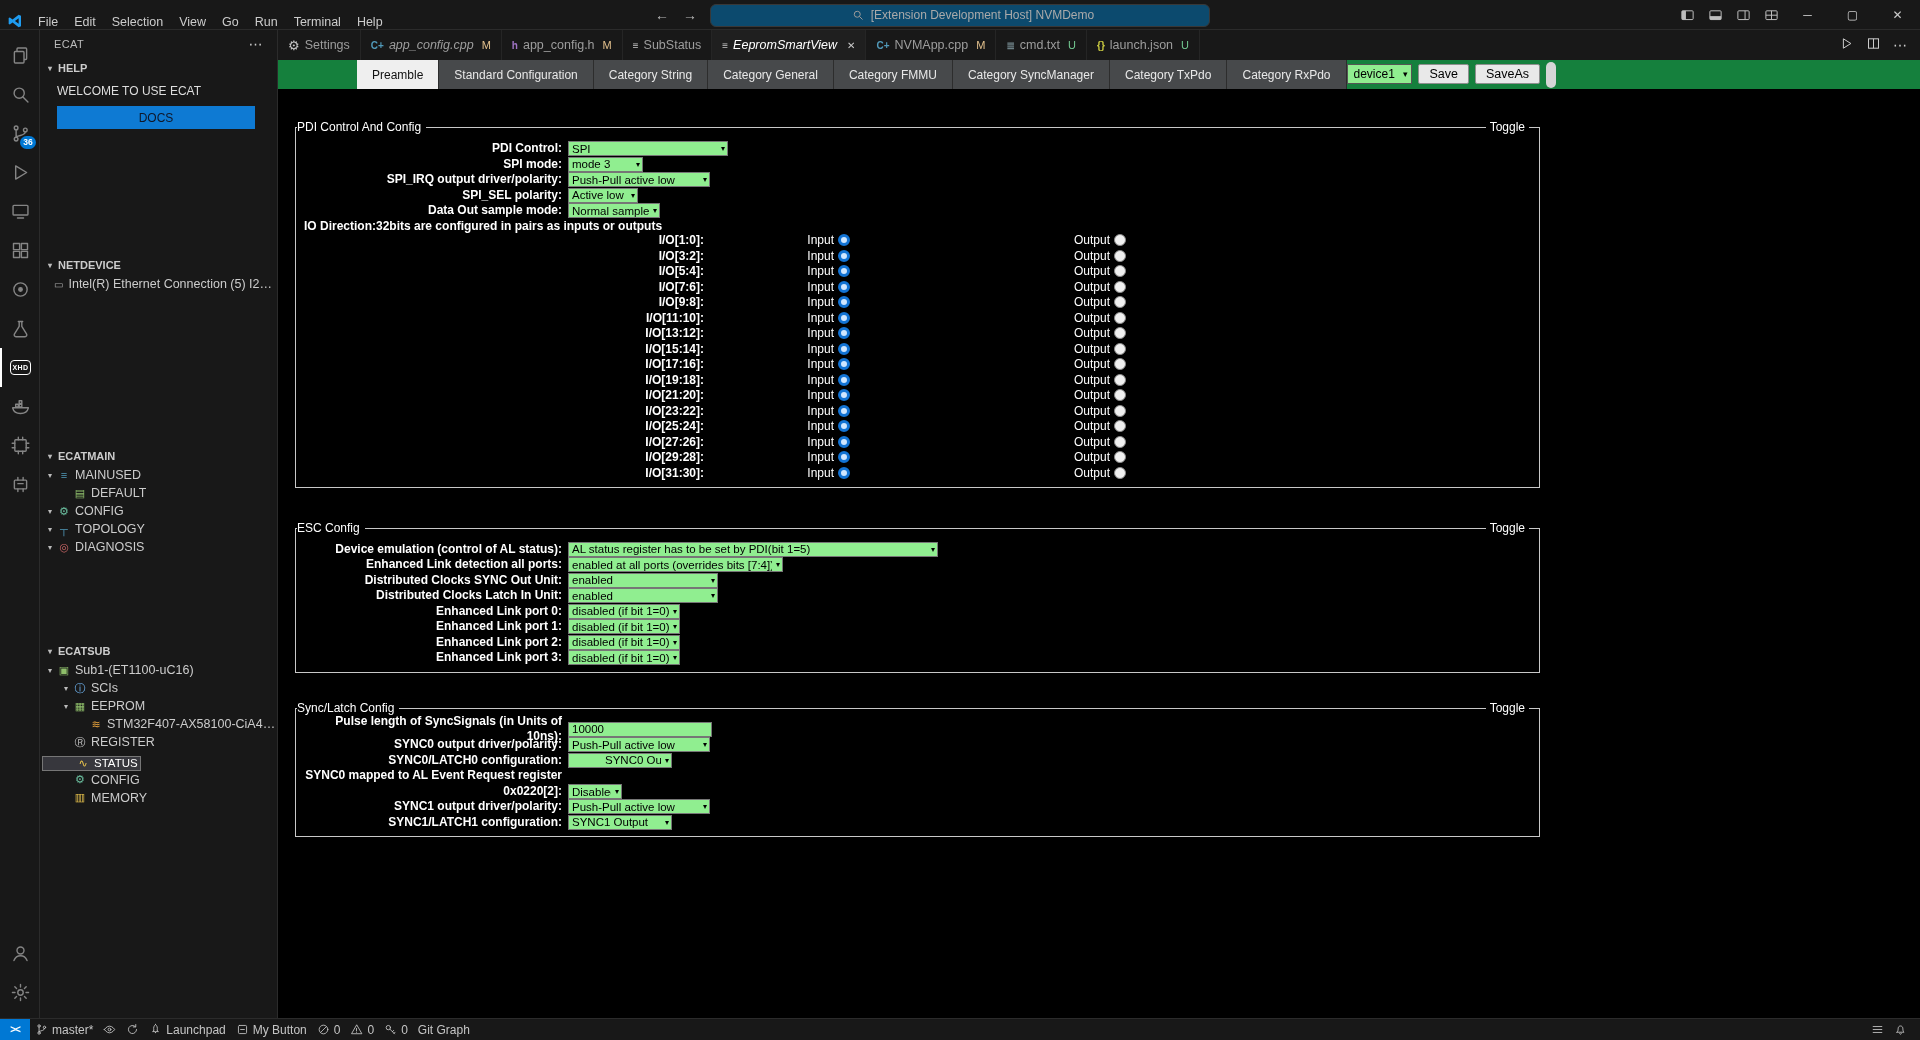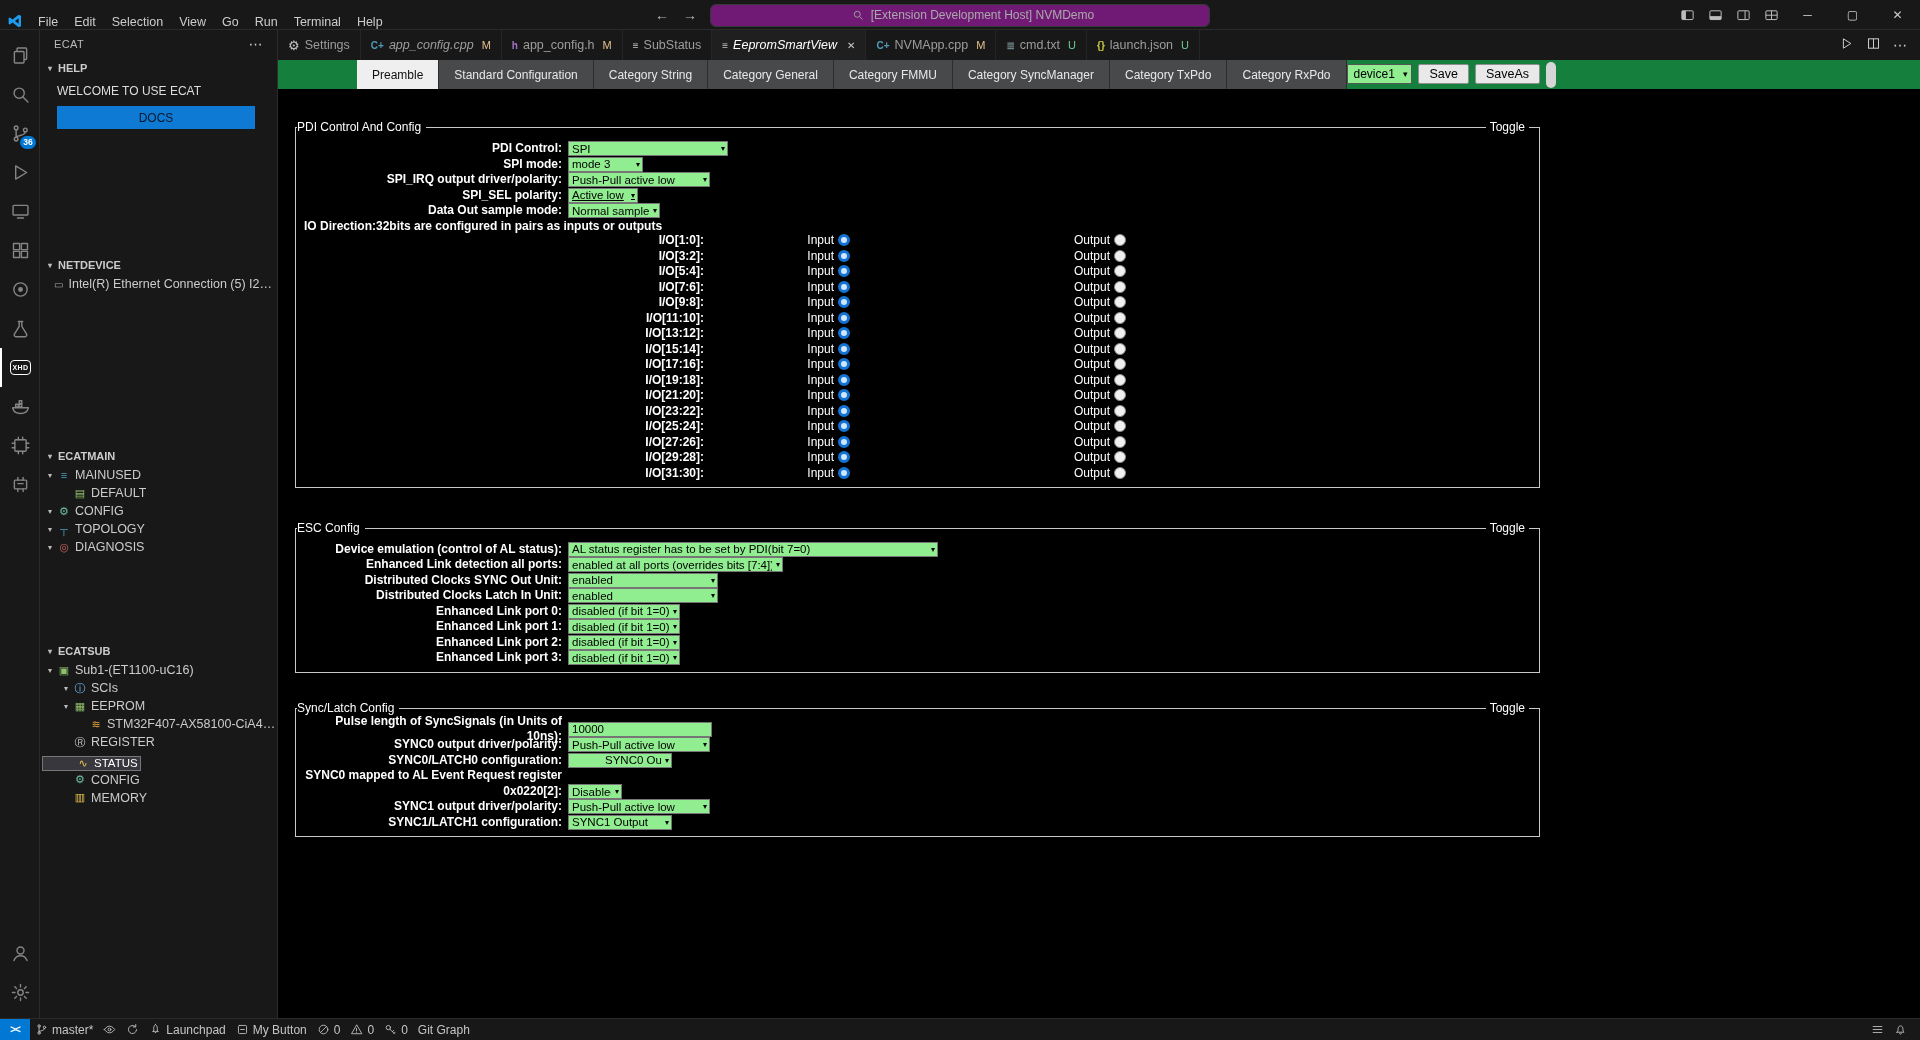--- a/index.html
+++ b/index.html
@@ -7,21 +7,21 @@
     font-family:"Liberation Sans",sans-serif;font-size:13px;}
   .app{display:flex;flex-direction:column;width:1920px;height:1040px;}
 
   
   .titlebar{height:30px;background:#181818;border-bottom:1px solid #2b2b2b;display:flex;align-items:flex-end;position:relative;flex:0 0 30px;}
   .vslogo{width:30px;display:flex;justify-content:center;align-items:center;}
   .vslogo svg{width:16px;height:16px;}
   .menus{display:flex;align-items:center;}
   .menu-item{padding:0 8px;font-size:12.5px;color:#cccccc;cursor:default;}
   .nav-arrows{position:absolute;left:calc(50% - 305px);top:0;height:30px;display:flex;align-items:center;gap:14px;color:#bbb;font-size:14px;}
-  .cc{position:absolute;left:calc(50% - 250px);top:3.5px;width:500px;height:23px;background:#701a75;border:1px solid #383838;border-radius:6px;
+  .cc{position:absolute;left:calc(50% - 250px);top:3.5px;width:500px;height:23px;background:#0c4a6e;border:1px solid #383838;border-radius:6px;
       display:flex;align-items:center;justify-content:center;gap:7px;color:#aaa;font-size:12px;padding-left:26px;}
   .cc .sicon svg{width:12px;height:12px;display:block;color:#9a9a9a;}
   .win-zone{position:absolute;right:0;top:0;height:30px;display:flex;align-items:center;}
   .lay-icon{width:28px;height:30px;display:flex;align-items:center;justify-content:center;color:#bdbdbd;}
   .lay-icon svg{width:15px;height:15px;}
   .win-btn{width:45px;height:30px;display:flex;align-items:center;justify-content:center;color:#ccc;font-size:12px;}
 
   
   .main{flex:1;display:flex;min-height:0;}
   .activitybar{width:40px;background:#181818;border-right:1px solid #2b2b2b;display:flex;flex-direction:column;align-items:stretch;padding-top:6px;}
@@ -464,21 +464,21 @@
                 </div>
                 <div class="frow">
                   <div class="flbl">SPI_IRQ output driver/polarity:</div>
                   <span class="sel" style="width: 142px;">
                     <span class="sel-txt">Push-Pull active low</span>
                     <span class="sel-arr">▾</span>
                   </span>
                 </div>
                 <div class="frow">
                   <div class="flbl">SPI_SEL polarity:</div>
-                  <span class="sel" style="width: 70px; text-decoration: underline;">
+                  <span class="sel" style="width: 70px;">
                     <span class="sel-txt">Active low</span>
                     <span class="sel-arr">▾</span>
                   </span>
                 </div>
                 <div class="frow">
                   <div class="flbl">Data Out sample mode:</div>
                   <span class="sel" style="width: 92px;">
                     <span class="sel-txt">Normal sample</span>
                     <span class="sel-arr">▾</span>
                   </span>
@@ -601,21 +601,21 @@
               </div>
           </fieldset>
 
           <fieldset class="fs fs-esc">
             <span class="fs-legend">ESC Config</span>
             <span class="fs-toggle">Toggle</span>
             <div id="esc-rows">
                 <div class="frow">
                   <div class="flbl">Device emulation (control of AL status):</div>
                   <span class="sel" style="width: 370px;">
-                    <span class="sel-txt">AL status register has to be set by PDI(bit 7=0)</span>
+                    <span class="sel-txt">AL status register has to be set by PDI(bit 1=5)</span>
                     <span class="sel-arr">▾</span>
                   </span>
                 </div>
                 <div class="frow">
                   <div class="flbl">Enhanced Link detection all ports:</div>
                   <span class="sel" style="width: 215px;">
                     <span class="sel-txt">enabled at all ports (overrides bits [7:4])</span>
                     <span class="sel-arr">▾</span>
                   </span>
                 </div>

